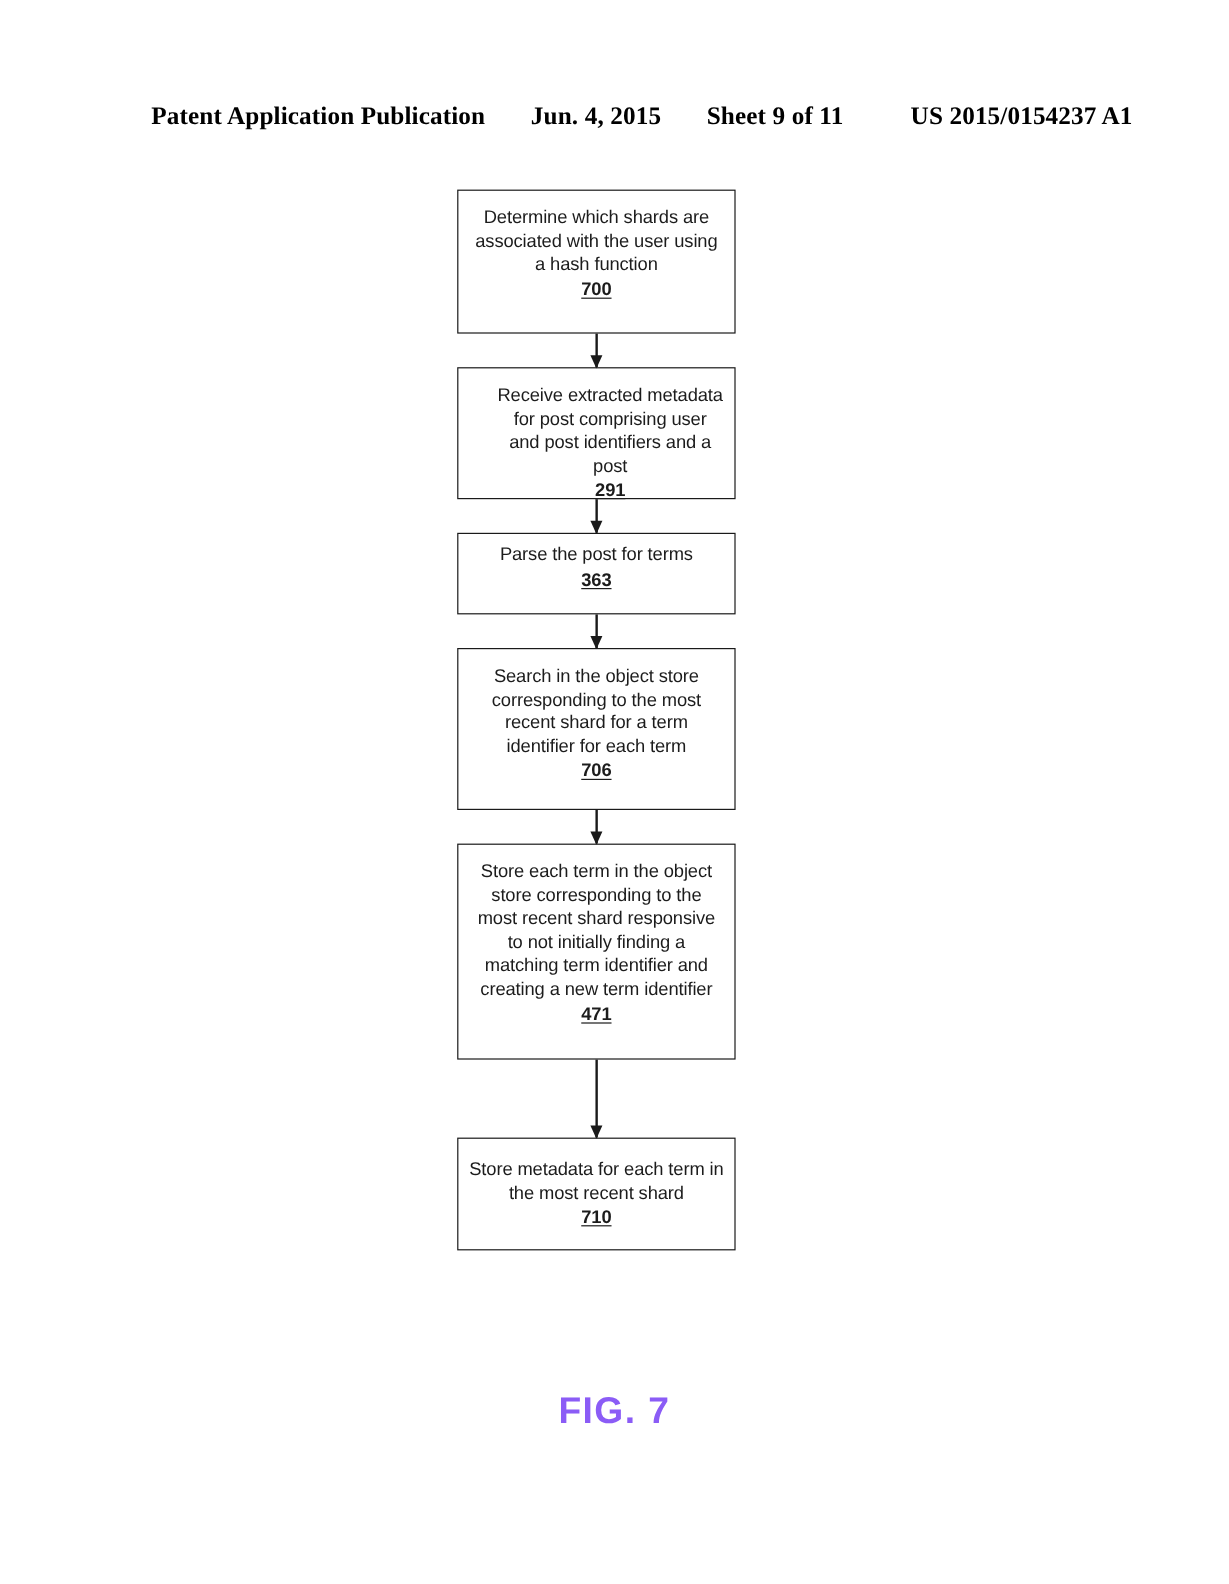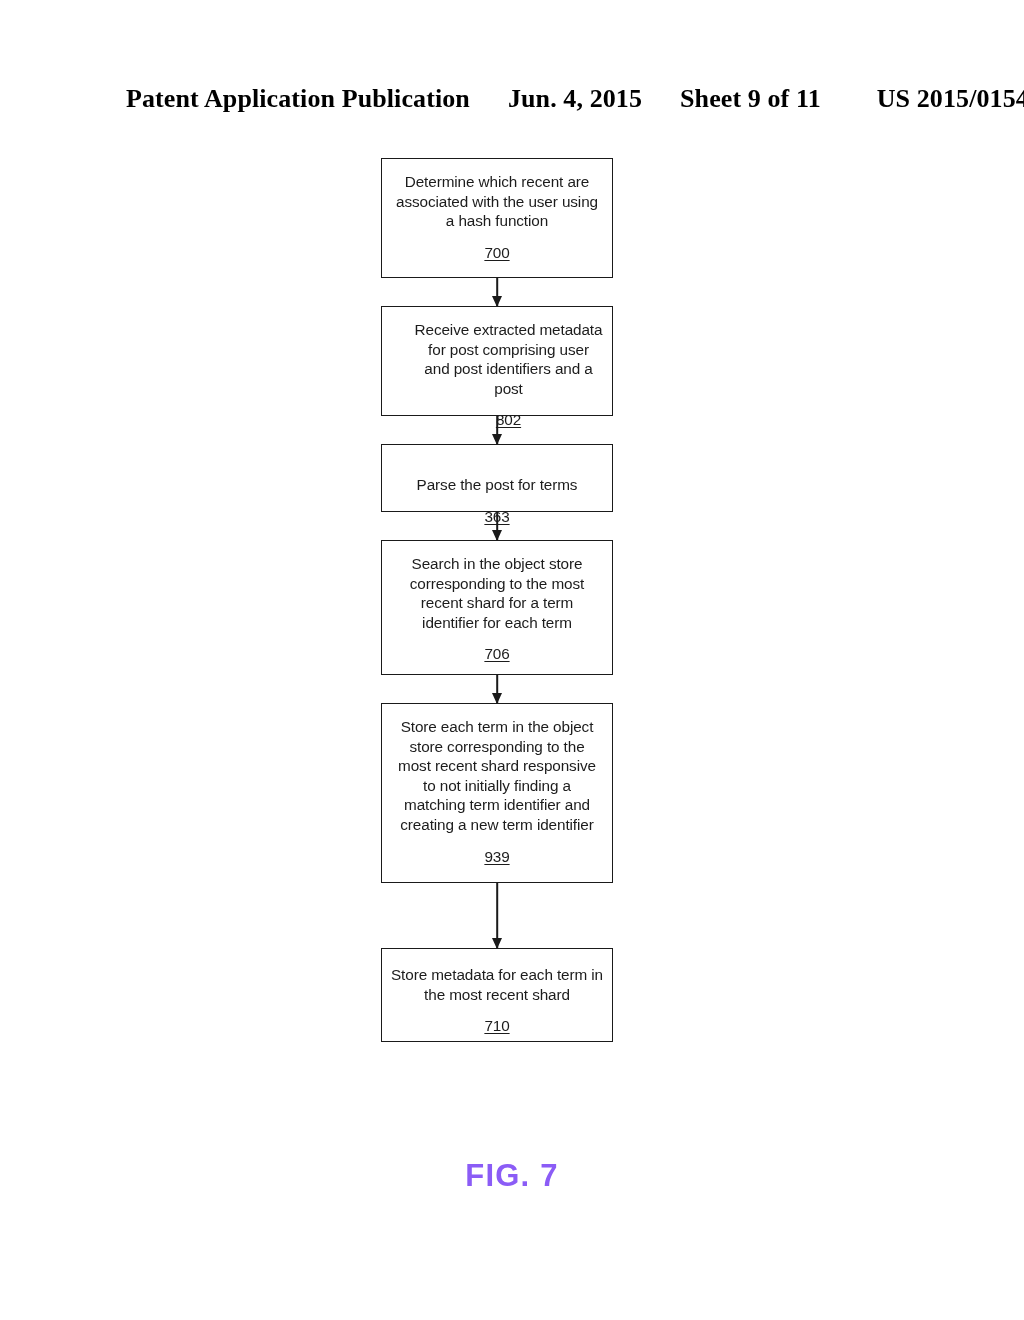--- a/index.html
+++ b/index.html
@@ -19,21 +19,21 @@
   
   .sheet-header {
     position: absolute;
     top: 84px;
     left: 126px;
     width: 760px;
     display: flex;
     align-items: flex-start;
     font-family: "Liberation Serif", serif;
     font-weight: bold;
-    font-size: 26px;
+    font-size: 21px;
     letter-spacing: 0.1px;
     white-space: nowrap;
   }
   .hdr-pub   { flex: 0 0 auto; }
   .hdr-mid   { flex: 0 0 auto; margin-left: 38px; display: flex; align-items: baseline; gap: 16px; }
   .hdr-date  { margin-right: 22px; }
   .hdr-num   { flex: 0 0 auto; margin-left: 56px; }
 
   
   .flow {
@@ -50,28 +50,29 @@
     text-align: center;
     font-size: 15.3px;
     line-height: 19.6px;
     color: #1c1c1c;
     padding: 13px 9px 0 9px;
     letter-spacing: -0.1px;
   }
   .node .txt { display: block; }
   .node .ref {
     display: block;
-    margin-top: 12px;
+    margin-top: 1px;
     text-decoration: underline;
     text-underline-offset: 2px;
+    font-weight: bold;
   }
   
   .h-700 { height: 120px; }
   .h-702 { height: 110px; padding-left: 32px; }
-  .h-704 { height: 68px;  padding-top: 30px; }
+  .h-704 { height: 68px;  padding-top: 8px; }
   .h-706 { height: 135px; }
   .h-708 { height: 180px; }
   .h-710 { height: 94px;  padding-top: 16px; }
 
   
   .conn {
     position: relative;
     height: 28px;
     width: 232px;
   }
@@ -118,32 +119,32 @@
   <span class="hdr-mid">
     <span class="hdr-date">Jun. 4, 2015</span>
     <span>Sheet 9 of 11</span>
   </span>
   <span class="hdr-num">US 2015/0154237 A1</span>
 </div>
 
 <div class="flow">
 
   <div class="node h-700">
-    <span class="txt">Determine which recent are associated with the user using a hash function</span>
+    <span class="txt">Determine which shards are associated with the user using a hash function</span>
     <span class="ref">700</span>
   </div>
 
   <div class="conn">
     <span class="stem"></span>
     <span class="head"></span>
   </div>
 
   <div class="node h-702">
     <span class="txt">Receive extracted metadata for post comprising user and post identifiers and a post</span>
-    <span class="ref">802</span>
+    <span class="ref">291</span>
   </div>
 
   <div class="conn">
     <span class="stem"></span>
     <span class="head"></span>
   </div>
 
   <div class="node h-704">
     <span class="txt">Parse the post for terms</span>
     <span class="ref">363</span>
@@ -159,21 +160,21 @@
     <span class="ref">706</span>
   </div>
 
   <div class="conn">
     <span class="stem"></span>
     <span class="head"></span>
   </div>
 
   <div class="node h-708">
     <span class="txt">Store each term in the object store corresponding to the most recent shard responsive to not initially finding a matching term identifier and creating a new term identifier</span>
-    <span class="ref">939</span>
+    <span class="ref">471</span>
   </div>
 
   <div class="conn long">
     <span class="stem"></span>
     <span class="head"></span>
   </div>
 
   <div class="node h-710">
     <span class="txt">Store metadata for each term in the most recent shard</span>
     <span class="ref">710</span>

